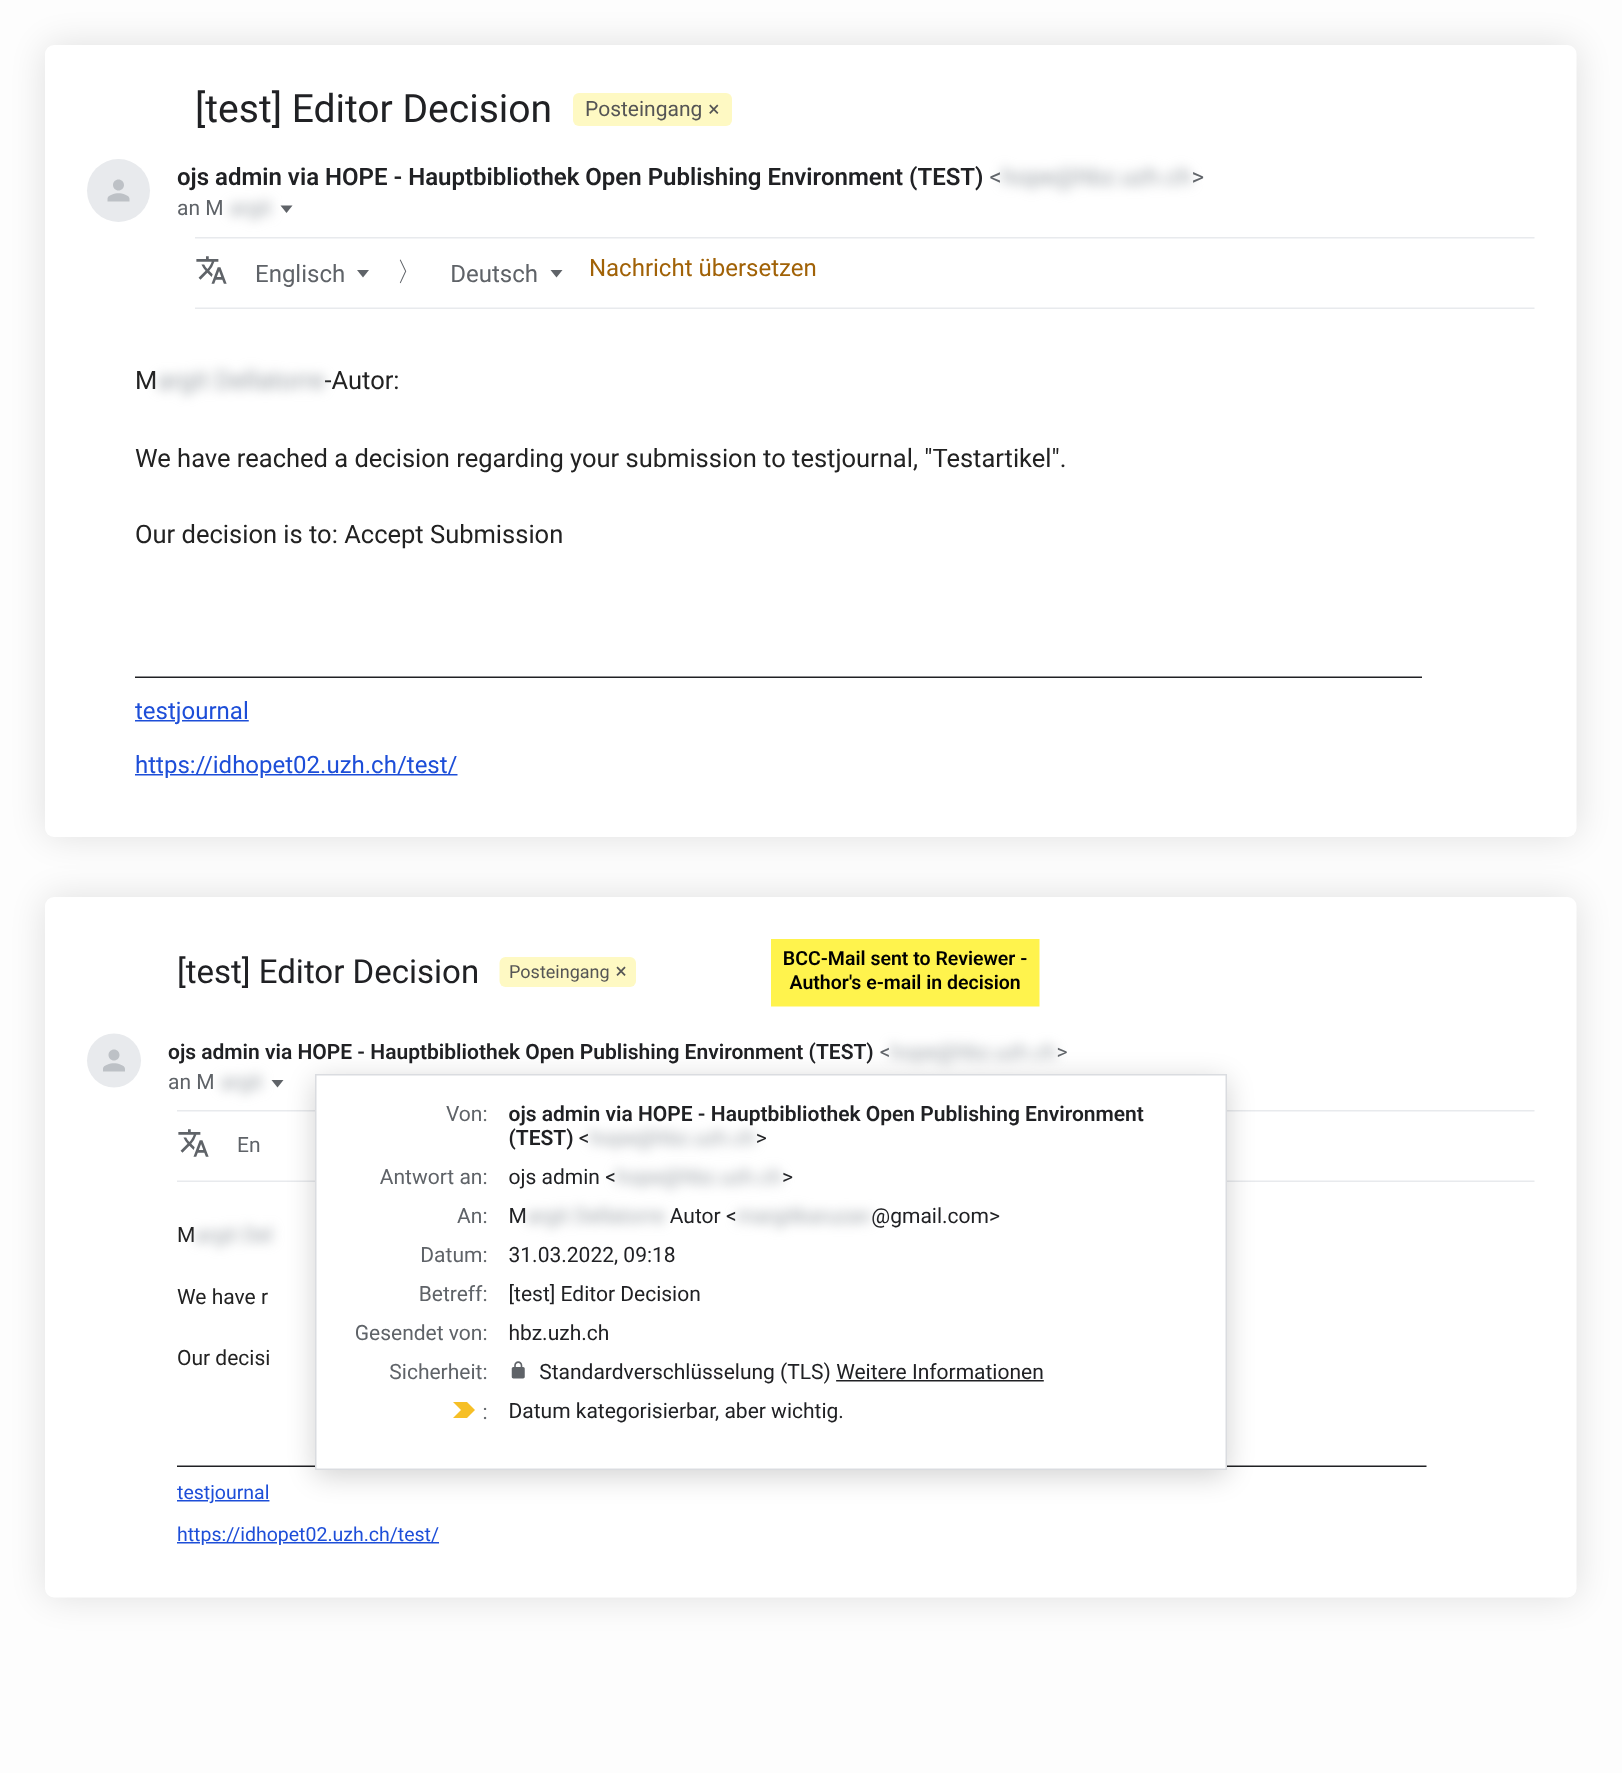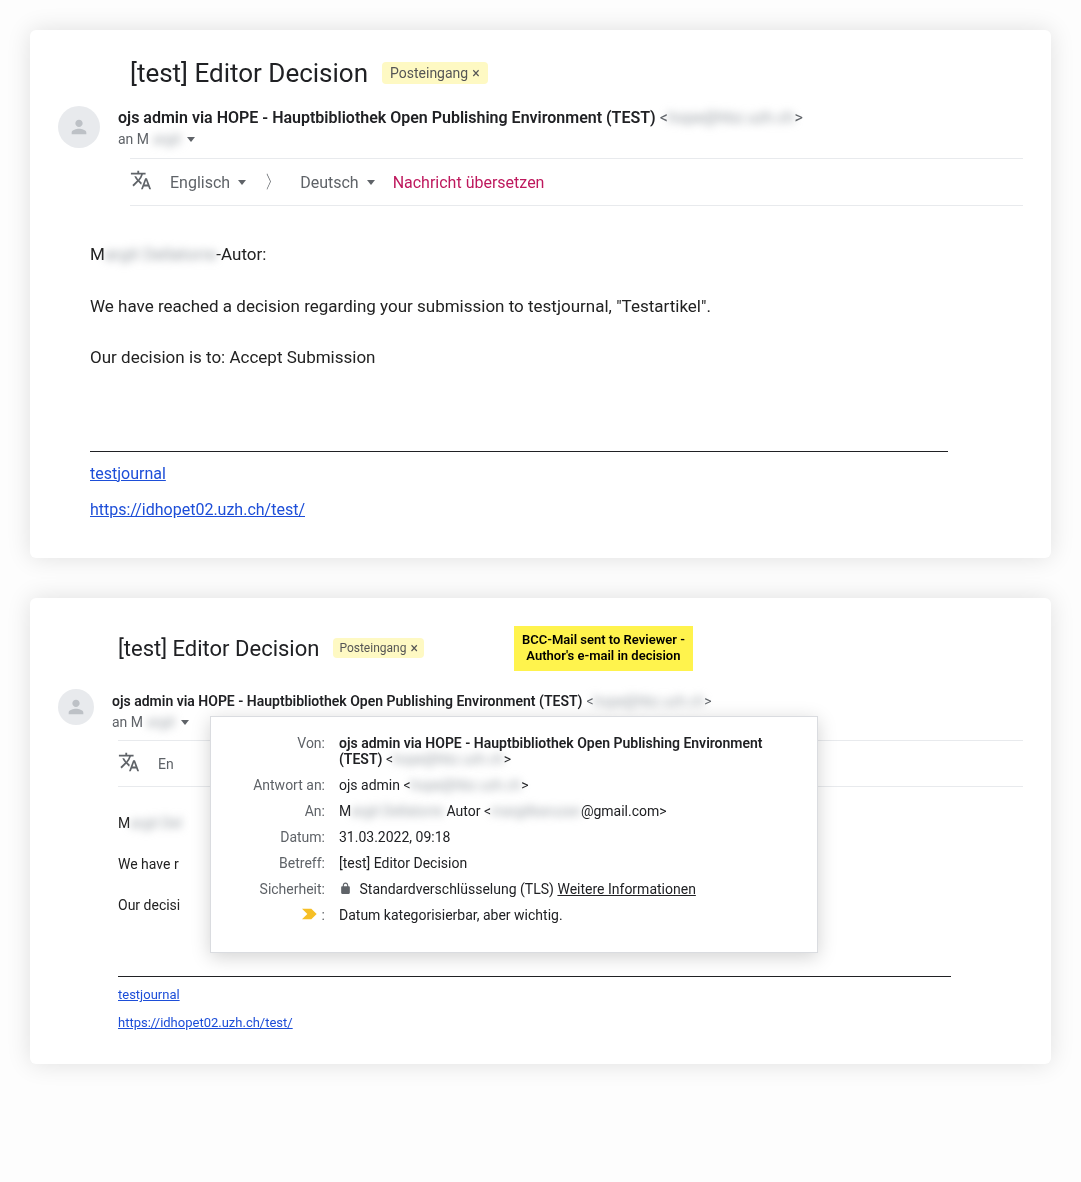--- a/index.html
+++ b/index.html
@@ -87,30 +87,29 @@
     border-top: 5px solid #5f6368;
     display: inline-block;
     margin-left: 2px;
   }
   .translate-bar {
     margin: 10px 0 0 72px;
     border-top: 1px solid #e8eaed;
     border-bottom: 1px solid #e8eaed;
     padding: 10px 0;
     display: flex;
-    align-items: center;
     gap: 18px;
     font-size: 16px;
     color: #5f6368;
   }
   .card.small .translate-bar { font-size:14px; margin-left:60px; }
   .translate-icon svg { width: 22px; height: 22px; fill: #5f6368; }
   .lang { display:flex; align-items:center; gap:6px; color:#5f6368; }
   .arrow-right { color:#5f6368; font-size:18px; }
-  .translate-link { color:#be185d; cursor:pointer; }
+  .translate-link { color:#a16207; cursor:pointer; }
   .body-text {
     margin-left: 32px;
     padding-top: 36px;
     font-size: 17px;
     color: #222;
     line-height: 1.5;
   }
   .card.small .body-text { font-size:14px; margin-left:60px; padding-top:26px; }
   .body-text p { margin: 0 0 26px 0; }
   .card.small .body-text p { margin: 0 0 20px 0; }
@@ -301,20 +300,24 @@
     </div>
     <div class="row">
       <div class="label">Datum:</div>
       <div class="value">31.03.2022, 09:18</div>
     </div>
     <div class="row">
       <div class="label">Betreff:</div>
       <div class="value">[test] Editor Decision</div>
     </div>
     <div class="row">
+      <div class="label">Gesendet von:</div>
+      <div class="value">hbz.uzh.ch</div>
+    </div>
+    <div class="row">
       <div class="label">Sicherheit:</div>
       <div class="value">
         <span class="lock-icon"><svg viewBox="0 0 24 24">
               <path d="M18 8h-1V6c0-2.76-2.24-5-5-5S7 3.24 7 6v2H6c-1.1 0-2 .9-2 2v10c0 1.1.9 2 2 2h12c1.1 0 2-.9 2-2V10c0-1.1-.9-2-2-2zM9 6c0-1.66 1.34-3 3-3s3 1.34 3 3v2H9V6z"></path>
             </svg></span>
         <span>Standardverschlüsselung (TLS)</span>
         <span class="underline">Weitere Informationen</span>
       </div>
     </div>
     <div class="row">

